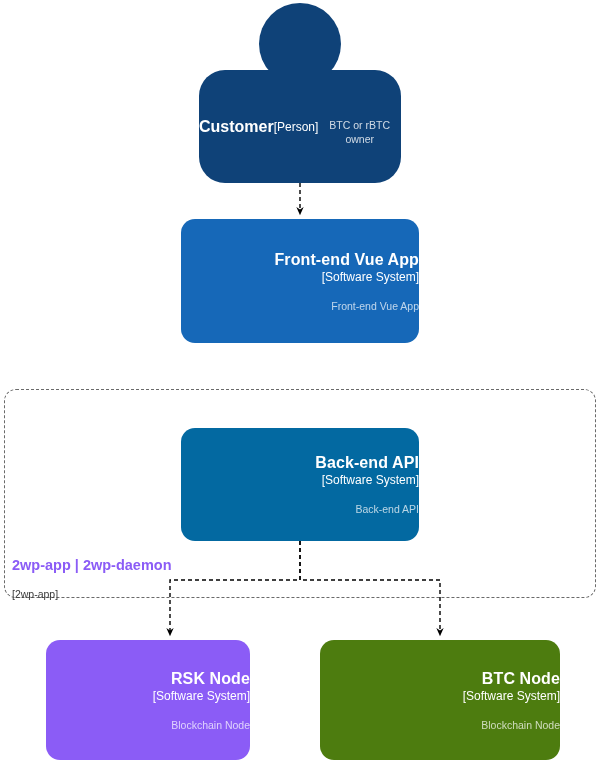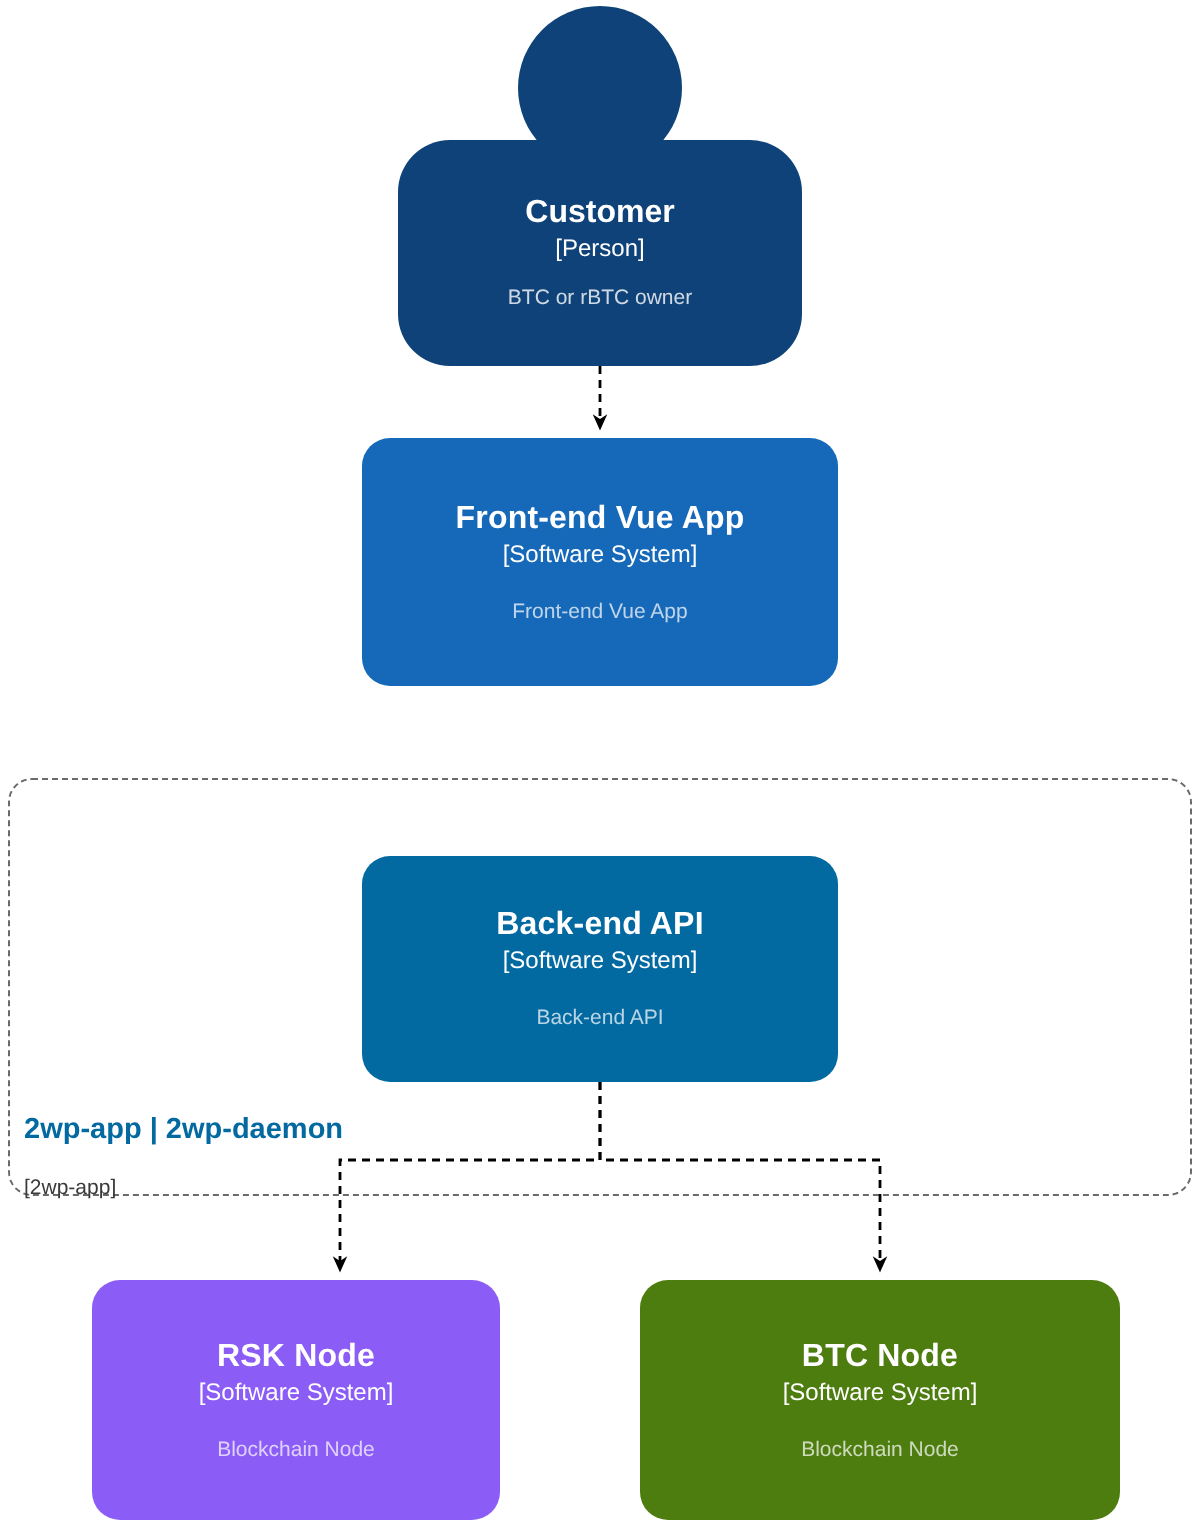--- a/index.html
+++ b/index.html
@@ -21,21 +21,21 @@
     background: #ffffff;
   }
 
   
   .node {
     position: absolute;
     box-sizing: border-box;
     border-radius: 14px;
     display: flex;
     flex-direction: column;
-    align-items: center;
+    align-items: flex-end;
     justify-content: center;
     text-align: center;
     color: #ffffff;
     z-index: 3;
   }
   .node .n-title {
     font-size: 16px;
     font-weight: bold;
     line-height: 19px;
     letter-spacing: 0.1px;
@@ -74,21 +74,21 @@
   }
   #person-customer .body {
     position: absolute;
     left: 0px;
     top: 67px;
     width: 202px;
     height: 113px;
     border-radius: 26px;
     background: var(--navy);
     display: flex;
-    flex-direction: column;
+    flex-direction: row;
     align-items: center;
     justify-content: center;
     text-align: center;
     color: #ffffff;
   }
   #person-customer .body .n-title { font-size: 16px; font-weight: bold; line-height: 19px; }
   #person-customer .body .n-type  { font-size: 12px; line-height: 15px; margin-top: 1px;}
   #person-customer .body .n-desc  { font-size: 10.5px; line-height: 14px; margin-top: 10px; color: rgba(255,255,255,0.80); }
 
   
@@ -109,21 +109,21 @@
     left: 12px;
     top: 556px;
     z-index: 2;
     text-align: left;
     color: #333333;
   }
   #boundary-label .b-title {
     font-size: 14.5px;
     font-weight: bold;
     line-height: 18px;
-    color: #0369a1;
+    color: #8b5cf6;
   }
   #boundary-label .b-type {
     font-size: 10.5px;
     font-weight: normal;
     line-height: 14px;
     margin-top: 13px;
     color: #3a3a3a;
   }
 
   

